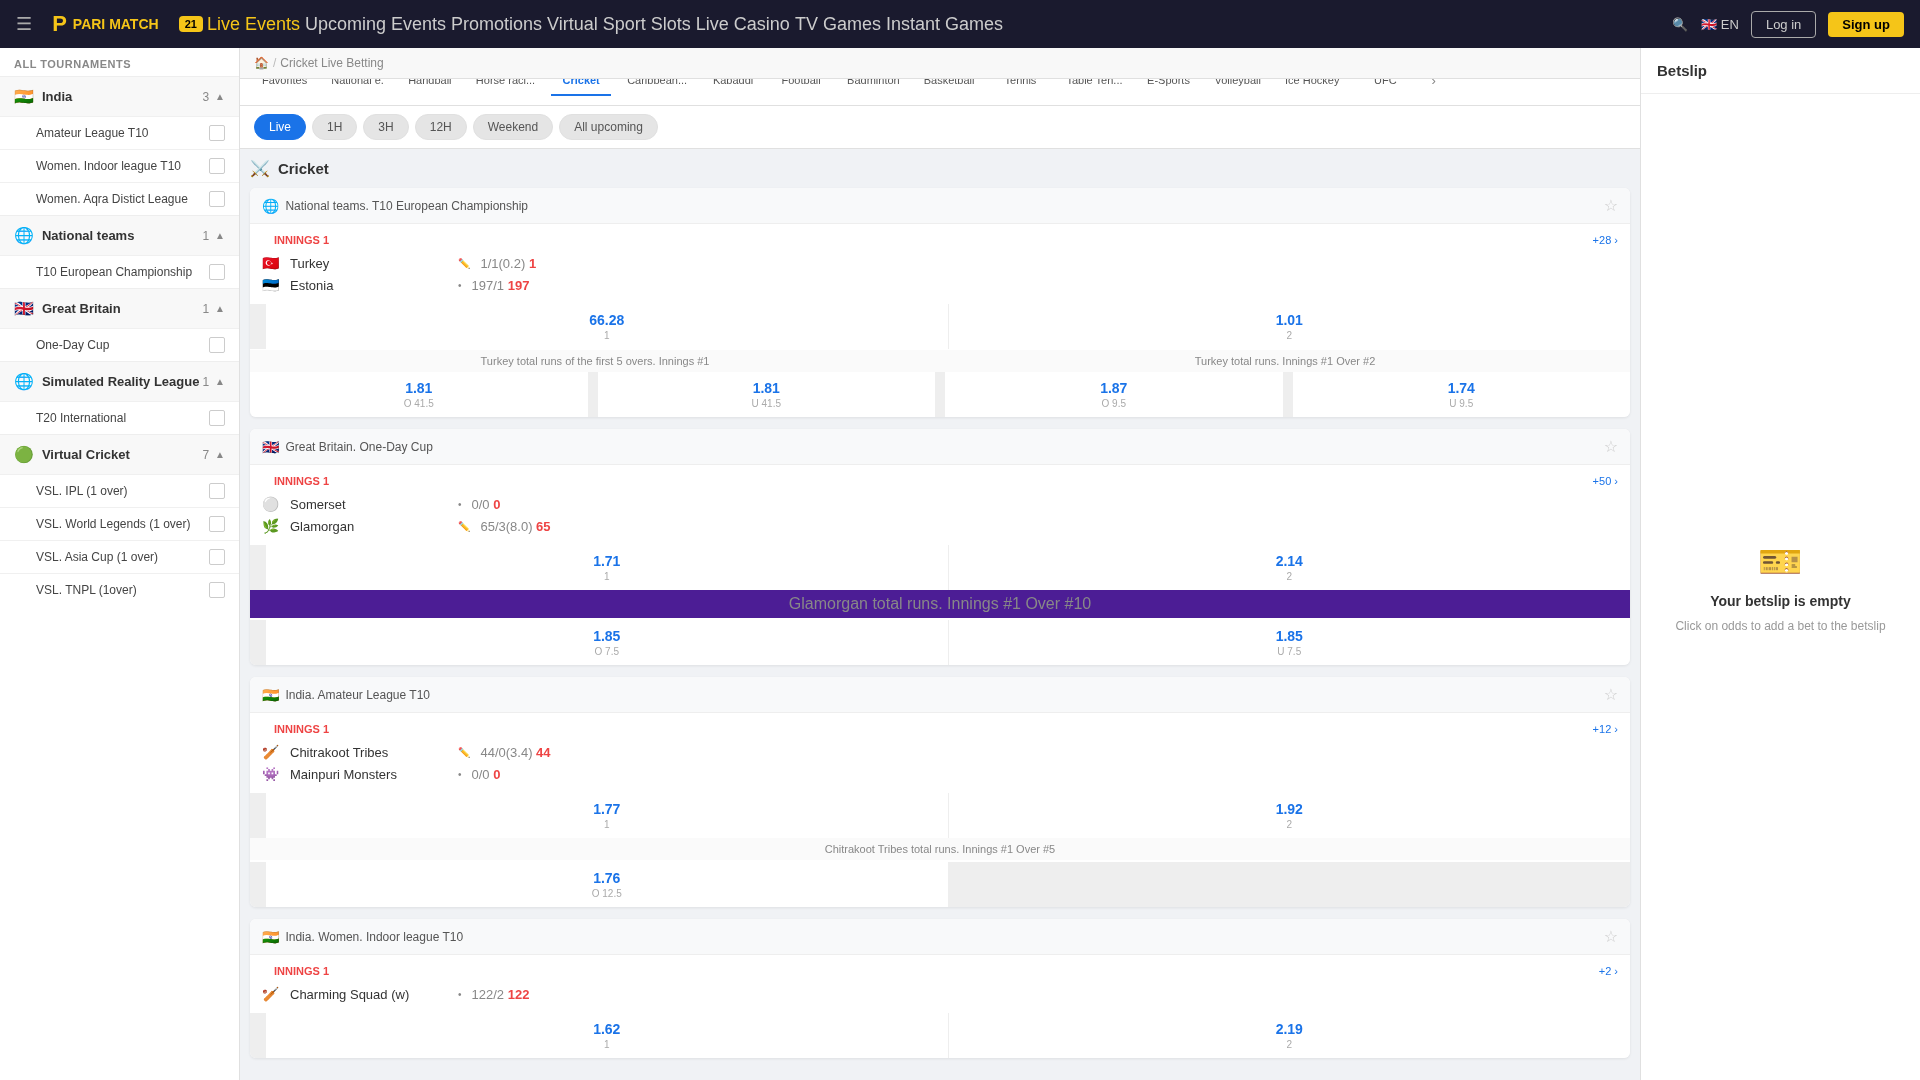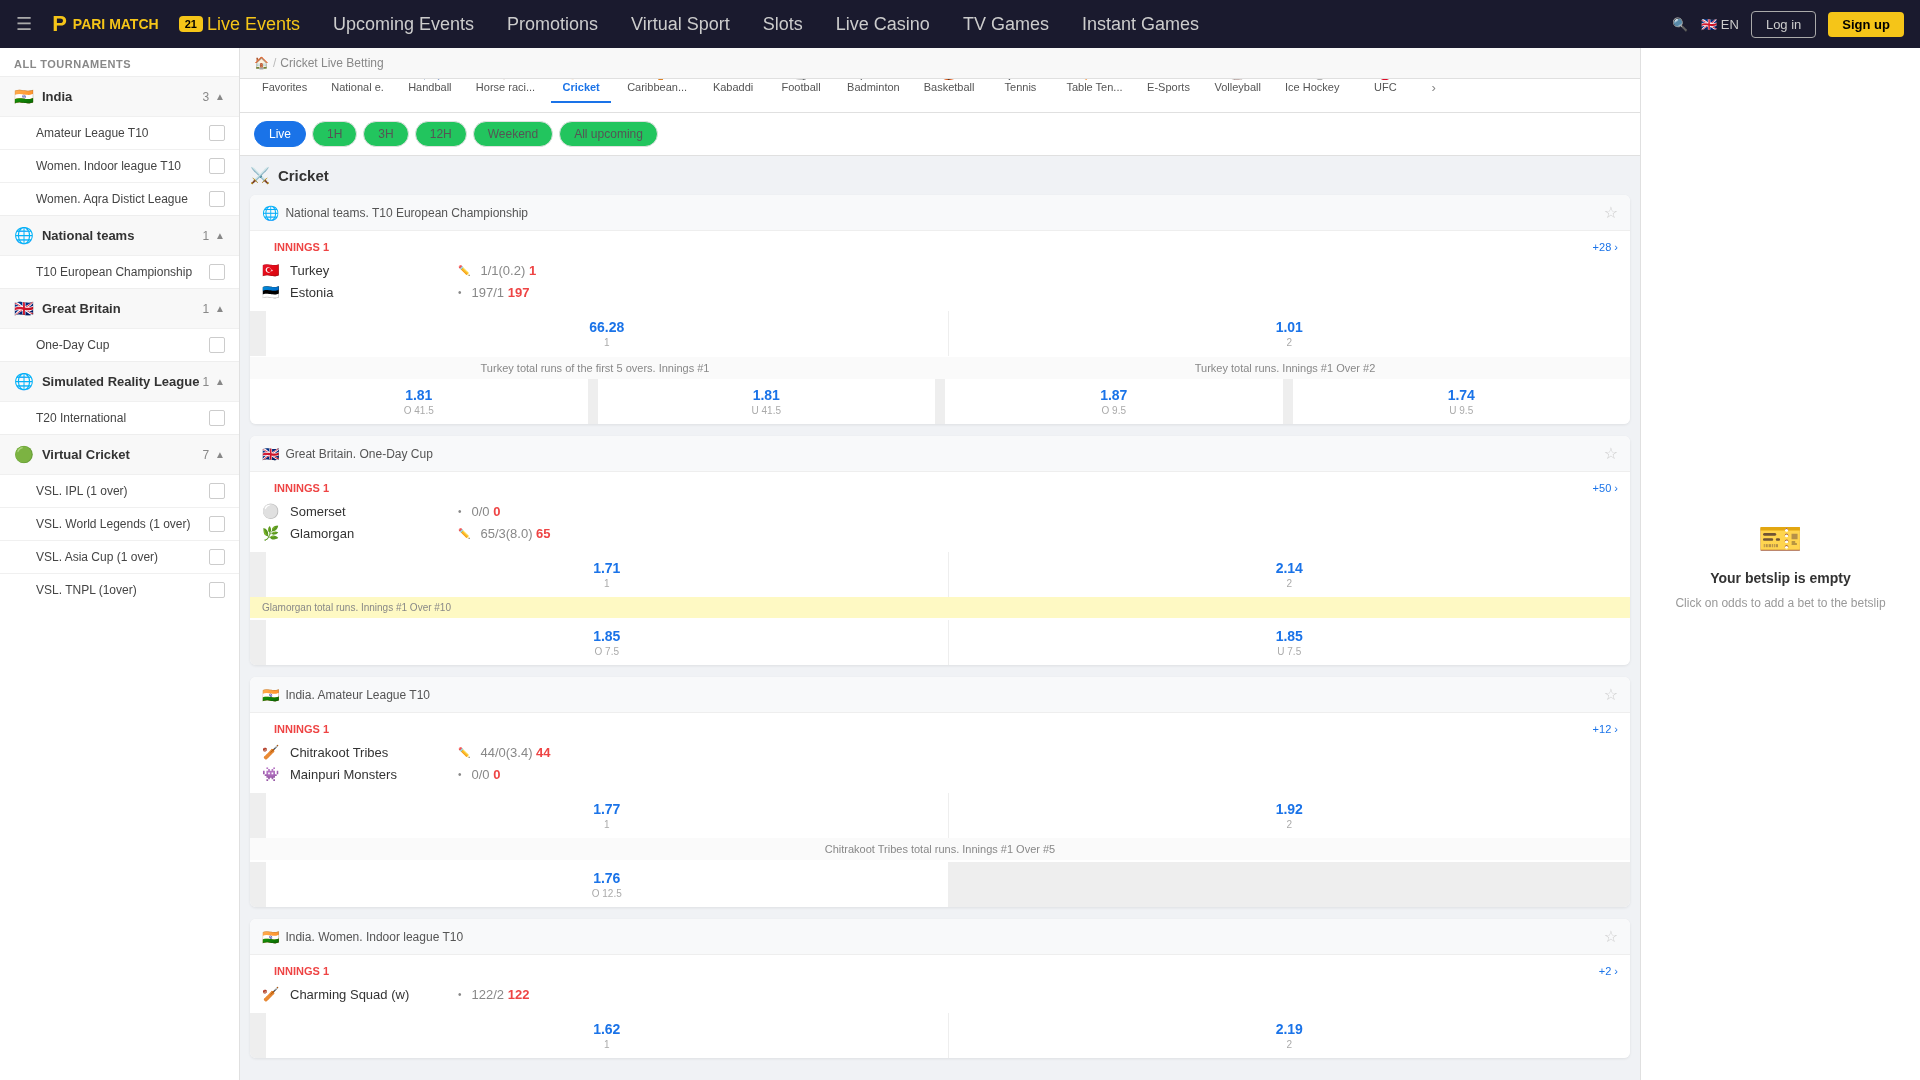--- a/index.html
+++ b/index.html
@@ -27,21 +27,21 @@
       background: #f5c518;
       color: #000;
       border-radius: 4px;
       padding: 2px 6px;
       font-size: 11px;
       font-weight: bold;
     }
     .header-nav {
       display: flex;
       align-items: flex-start;
-      gap: 33px;
+      gap: 5px;
       flex: 1;
     }
     .header-nav-item {
       color: #ccc;
       display: flex;
       align-items: center;
       gap: 5px;
       font-size: 18px;
       cursor: pointer;
       white-space: nowrap;
@@ -176,21 +176,21 @@
       background: #fff;
       padding: 8px 14px;
       display: flex;
       gap: 6px;
       border-bottom: 1px solid #e0e0e0;
     }
     .time-filter-btn {
       padding: 5px 14px;
       border-radius: 20px;
       border: 1px solid #e0e0e0;
-      background: #22c55e;
+      background: #e5e5e5;
       cursor: pointer;
       font-size: 12px;
       color: #555;
     }
     .time-filter-btn.active {
       background: #1a73e8;
       color: #fff;
       border-color: #1a73e8;
     }
 
@@ -627,21 +627,21 @@
         <div class="odds-grid">
           <div class="odds-cell">
             <div class="odds-value">1.71</div>
             <div class="odds-label">1</div>
           </div>
           <div class="odds-cell">
             <div class="odds-value">2.14</div>
             <div class="odds-label">2</div>
           </div>
         </div>
-        <div style="padding:5px 12px;font-size:10px;color:#888;background:#fef9c3;text-align:left">Glamorgan total runs. Innings #1 Over #10</div>
+        <div style="padding:5px 12px;font-size:16px;color:#888;background:#4c1d95;text-align:center">Glamorgan total runs. Innings #1 Over #10</div>
         <div class="odds-grid">
           <div class="odds-cell">
             <div class="odds-value">1.85</div>
             <div class="odds-label">O 7.5</div>
           </div>
           <div class="odds-cell">
             <div class="odds-value">1.85</div>
             <div class="odds-label">U 7.5</div>
           </div>
         </div>
@@ -729,19 +729,20 @@
             <div class="odds-value">2.19</div>
             <div class="odds-label">2</div>
           </div>
         </div>
       </div>
 
     </div>
   </div>
 
   <div class="betslip">
+    <div class="betslip-header">Betslip</div>
     <div class="betslip-empty">
       <div class="ticket-icon">🎫</div>
       <div class="empty-title">Your betslip is empty</div>
       <div class="empty-sub">Click on odds to add a bet to the betslip</div>
     </div>
   </div>
 </div>
 
 </body></html>

